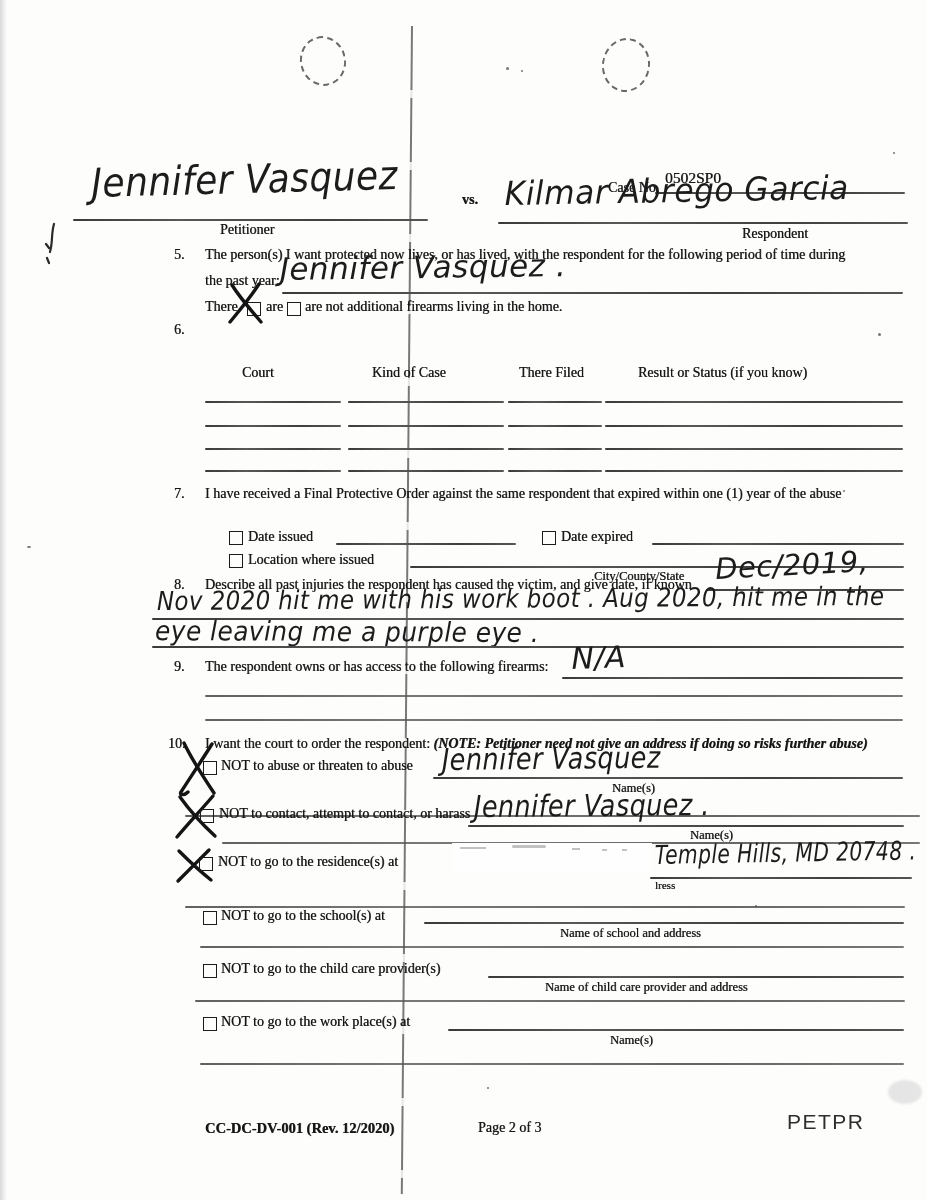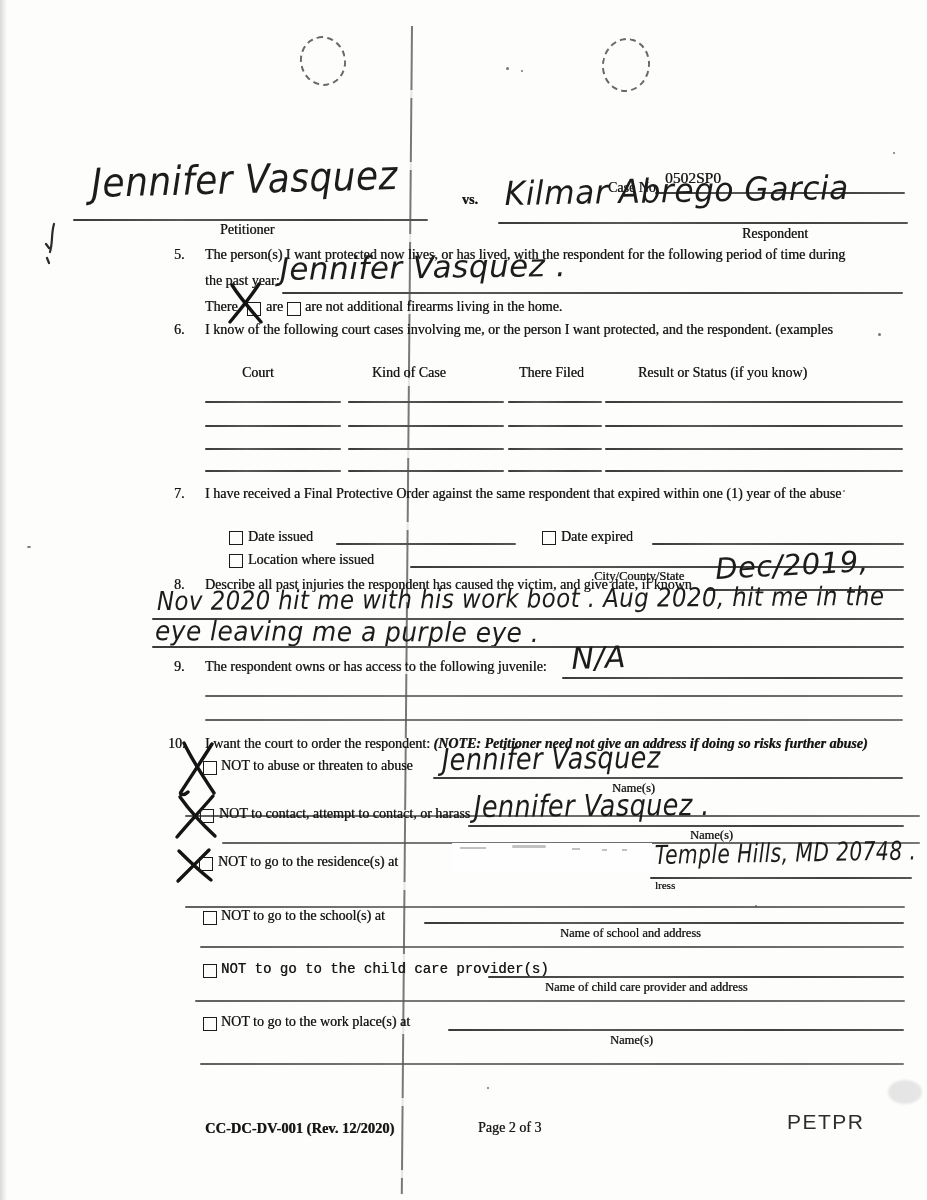--- a/index.html
+++ b/index.html
@@ -73,21 +73,20 @@
   <span class="cb" style="left:247px;top:302px;"></span>
   <svg class="xmark" style="left:227px;top:282px;" width="38" height="42" viewBox="0 0 38 42">
     <path d="M5 3 C 13 16, 24 28, 34 40"></path>
       <path d="M32 2 C 23 16, 12 29, 3 40"></path>
   </svg>
   <div class="abs typed" style="left:266px;top:299px;">are</div>
   <span class="cb" style="left:287px;top:302px;"></span>
   <div class="abs typed" style="left:305px;top:299px;">are not additional firearms living in the home.</div>
 
   <div class="abs typed" style="left:174px;top:322px;">6.</div>
-  <div class="abs typed" style="left:205px;top:322px;">I know of the following court cases involving me, or the person I want protected, and the respondent. (examples</div>
   <div class="abs typed" style="left:242px;top:365px;">Court</div>
   <div class="abs typed" style="left:372px;top:365px;">Kind of Case</div>
   <div class="abs typed" style="left:519px;top:365px;">There Filed</div>
   <div class="abs typed" style="left:638px;top:365px;">Result or Status (if you know)</div>
 
   <div class="rule" style="left:205px;top:401px;width:136px;"></div>
   <div class="rule" style="left:348px;top:401px;width:156px;"></div>
   <div class="rule" style="left:508px;top:401px;width:94px;"></div>
   <div class="rule" style="left:605px;top:401px;width:298px;"></div>
   <div class="rule" style="left:205px;top:425px;width:136px;"></div>
@@ -119,21 +118,21 @@
   <div class="abs typed" style="left:174px;top:577px;">8.</div>
   <div class="abs typed" style="left:205px;top:577px;">Describe all past injuries the respondent has caused the victim, and give date, if known</div>
   <div class="abs hw" style="left:716px;top:552px;font-size:29px;transform:rotate(-3deg);">Dec/2019,</div>
   <div class="rule" style="left:706px;top:589px;width:198px;"></div>
   <div class="abs hw" style="left:157px;top:586px;font-size:26px;transform:rotate(-.4deg) scaleX(.88);">Nov 2020 hit me with his work boot .  Aug 2020, hit me in the</div>
   <div class="rule" style="left:152px;top:618px;width:752px;"></div>
   <div class="abs hw" style="left:155px;top:615px;font-size:27px;transform:rotate(.3deg) scaleX(.92);">eye leaving me a purple eye .</div>
   <div class="rule" style="left:152px;top:646px;width:752px;"></div>
 
   <div class="abs typed" style="left:174px;top:659px;">9.</div>
-  <div class="abs typed" style="left:205px;top:659px;">The respondent owns or has access to the following juvenile:</div>
+  <div class="abs typed" style="left:205px;top:659px;">The respondent owns or has access to the following firearms:</div>
   <div class="abs hw" style="left:572px;top:641px;font-size:30px;transform:rotate(-2deg);">N/A</div>
   <div class="rule" style="left:562px;top:677px;width:341px;"></div>
   <div class="rule faint" style="left:205px;top:695px;width:698px;"></div>
   <div class="rule faint" style="left:205px;top:719px;width:698px;"></div>
 
   <div class="abs typed" style="left:168px;top:736px;">10.</div>
   <div class="abs typed" style="left:205px;top:736px;">
     <span>I want the court to order the respondent: </span><span class="boldital">(NOTE: Petitioner need not give an address if doing so risks further abuse)</span>
   </div>
 
@@ -177,21 +176,21 @@
   <div class="abs typed tiny" style="left:655px;top:879px;">lress</div>
   <div class="rule faint" style="left:185px;top:906px;width:720px;"></div>
 
   <span class="cb" style="left:203px;top:911px;"></span>
   <div class="abs typed" style="left:221px;top:908px;">NOT to go to the school(s) at</div>
   <div class="rule" style="left:424px;top:922px;width:480px;"></div>
   <div class="abs typed small" style="left:560px;top:926px;">Name of school and address</div>
   <div class="rule faint" style="left:200px;top:946px;width:704px;"></div>
 
   <span class="cb" style="left:203px;top:964px;"></span>
-  <div class="abs typed" style="left:221px;top:961px;font-family:Liberation Mono, monospace;">NOT to go to the child care provider(s)</div>
+  <div class="abs typed" style="left:221px;top:961px;">NOT to go to the child care provider(s)</div>
   <div class="rule" style="left:488px;top:976px;width:416px;"></div>
   <div class="abs typed small" style="left:545px;top:980px;">Name of child care provider and address</div>
   <div class="rule faint" style="left:195px;top:1000px;width:710px;"></div>
 
   <span class="cb" style="left:203px;top:1017px;"></span>
   <div class="abs typed" style="left:221px;top:1014px;">NOT to go to the work place(s) at</div>
   <div class="rule" style="left:448px;top:1029px;width:456px;"></div>
   <div class="abs typed small" style="left:610px;top:1033px;">Name(s)</div>
   <div class="rule faint" style="left:200px;top:1063px;width:704px;"></div>
 

